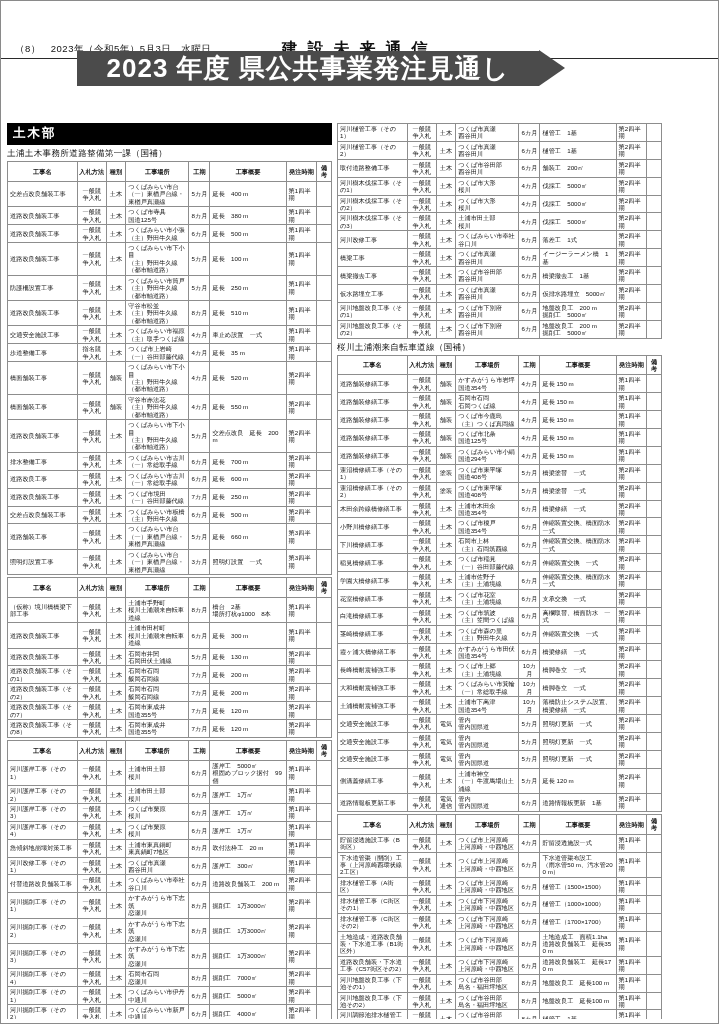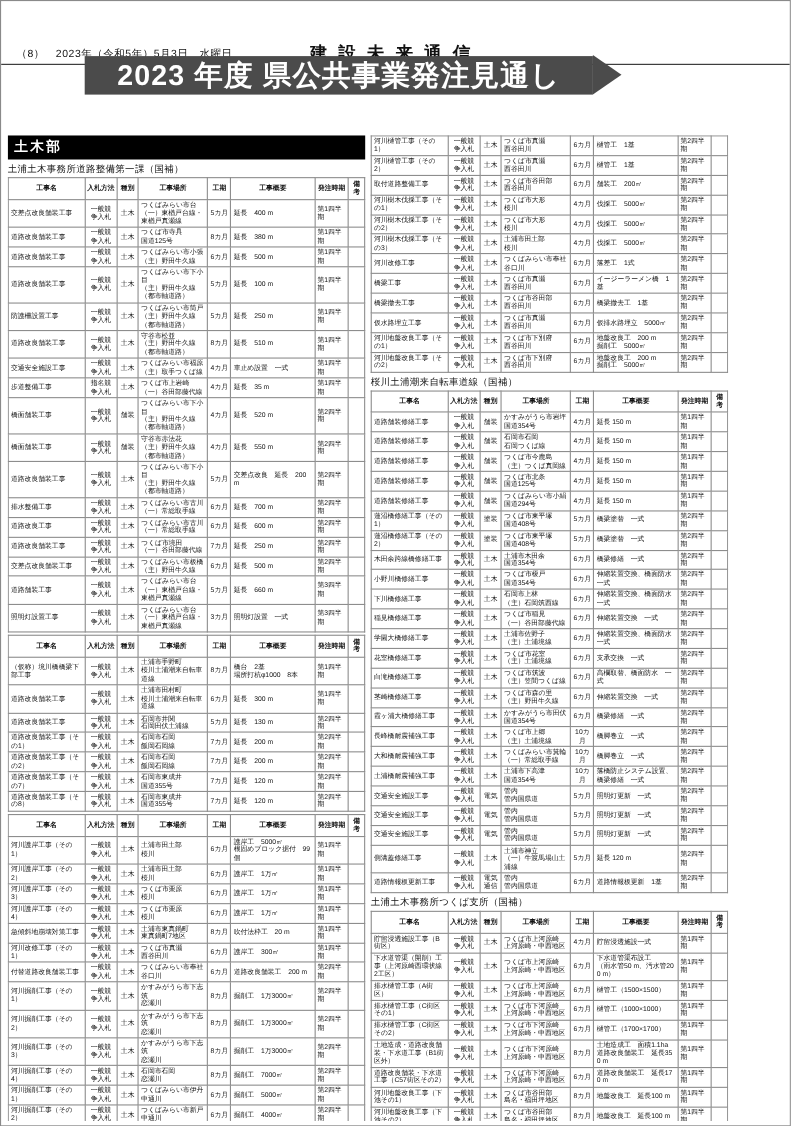--- a/index.html
+++ b/index.html
@@ -1048,21 +1048,20 @@
               <td class="c2">電気通信</td>
               <td class="c3">管内
 管内国県道</td>
               <td class="c4">6カ月</td>
               <td class="c5">道路情報板更新　1基</td>
               <td class="c6">第2四半期</td>
               <td class="c7"></td>
             </tr>
           </tbody>
         </table>
-        <div class="section-title">土浦土木事務所つくば支所（国補）</div>
         <table class="projects">
           <colgroup>
             <col style="width: 21.5%;">
             <col style="width: 9%;">
             <col style="width: 6%;">
             <col style="width: 19.5%;">
             <col style="width: 6.5%;">
             <col style="width: 23.5%;">
             <col style="width: 9.5%;">
             <col style="width: 4.5%;">

